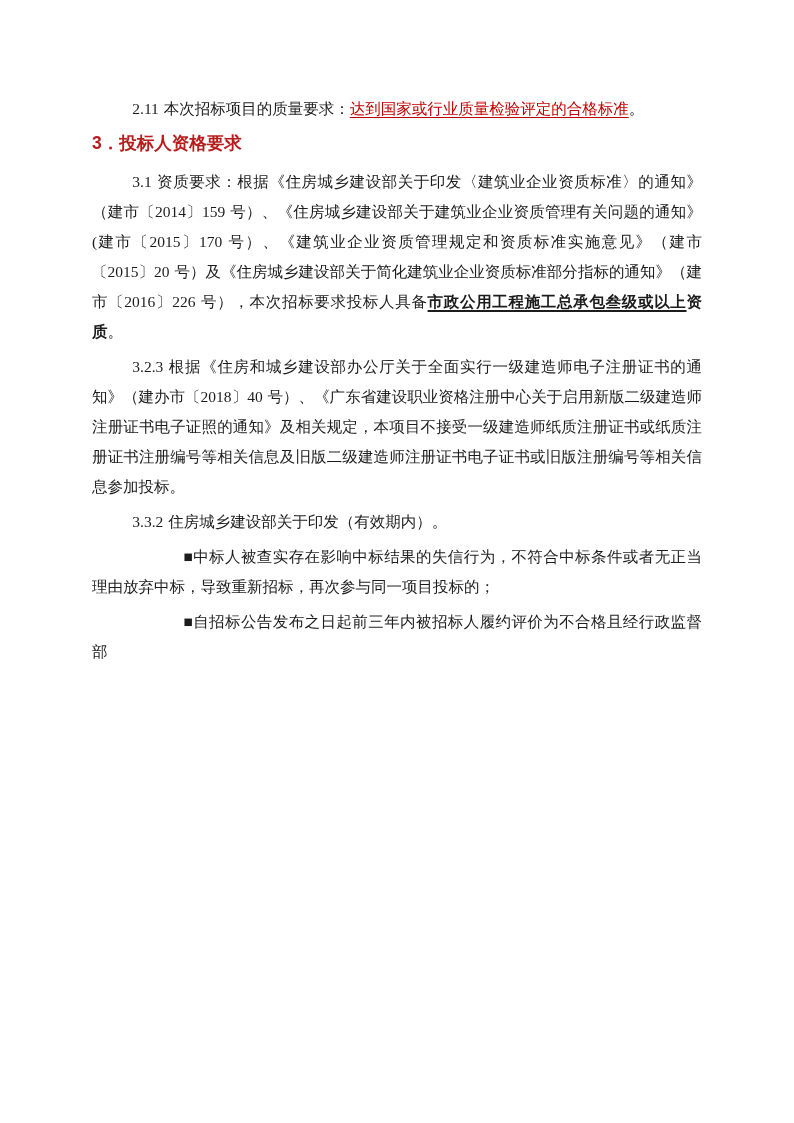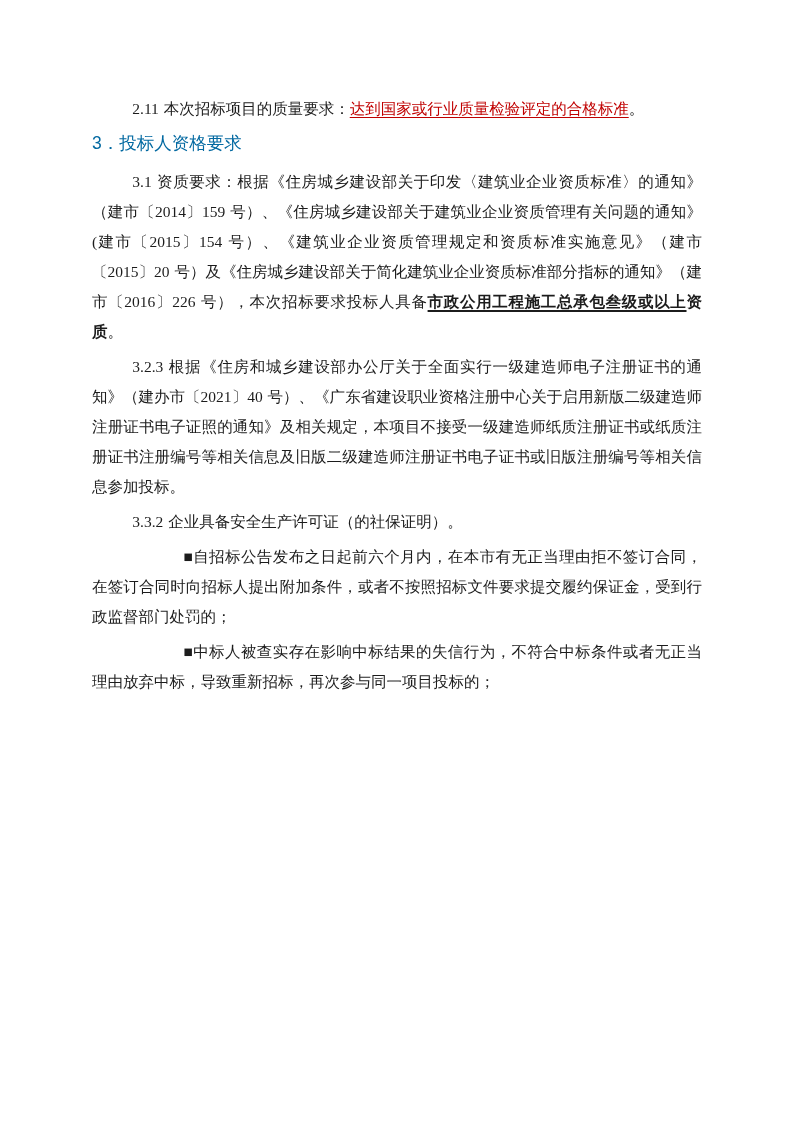--- a/index.html
+++ b/index.html
@@ -25,24 +25,24 @@
     margin: 0 0 5px 0;
     text-align: justify;
     text-indent: 2.6em;
     word-spacing: 1px;
   }
   .bullet {
     text-indent: 5.9em;
   }
   .heading {
     font-family: "Liberation Sans", "DejaVu Sans", sans-serif;
-    font-weight: normal;
+    font-weight: bold;
     font-size: 17.5px;
     line-height: 26px;
-    color: #0369a1;
+    color: #b91c1c;
     margin: 6px 0 11px 0;
     text-indent: 0;
     text-align: left;
   }
   .u-red {
     color: #c00000;
     text-decoration: underline;
     text-decoration-color: #c00000;
     text-underline-offset: 3px;
   }
@@ -60,30 +60,30 @@
 </style>
 </head>
 <body>
 
 <div class="page">
 
   <p class="para"><span>2.11 本次招标项目的质量要求：</span><span class="u-red">达到国家或行业质量检验评定的合格标准</span><span>。</span></p>
 
   <p class="para heading">3．投标人资格要求</p>
 
-  <p class="para"><span>3.1 资质要求：根据《住房城乡建设部关于印发〈建筑业企业资质标准〉的通知》（建市〔2014〕159 号）、《住房城乡建设部关于建筑业企业资质管理有关问题的通知》(建市〔2015〕154 号）、《建筑业企业资质管理规定和资质标准实施意见》（建市〔2015〕20 号）及《住房城乡建设部关于简化建筑业企业资质标准部分指标的通知》（建市〔2016〕226 号），本次招标要求投标人具备</span><span class="b-ul">市政公用工程施工总承包叁级或以上</span><span class="b-only">资质</span><span>。</span></p>
+  <p class="para"><span>3.1 资质要求：根据《住房城乡建设部关于印发〈建筑业企业资质标准〉的通知》（建市〔2014〕159 号）、《住房城乡建设部关于建筑业企业资质管理有关问题的通知》(建市〔2015〕170 号）、《建筑业企业资质管理规定和资质标准实施意见》（建市〔2015〕20 号）及《住房城乡建设部关于简化建筑业企业资质标准部分指标的通知》（建市〔2016〕226 号），本次招标要求投标人具备</span><span class="b-ul">市政公用工程施工总承包叁级或以上</span><span class="b-only">资质</span><span>。</span></p>
 
 
 
 
-  <p class="para">3.2.3 根据《住房和城乡建设部办公厅关于全面实行一级建造师电子注册证书的通知》（建办市〔2021〕40 号）、《广东省建设职业资格注册中心关于启用新版二级建造师注册证书电子证照的通知》及相关规定，本项目不接受一级建造师纸质注册证书或纸质注册证书注册编号等相关信息及旧版二级建造师注册证书电子证书或旧版注册编号等相关信息参加投标。</p>
+  <p class="para">3.2.3 根据《住房和城乡建设部办公厅关于全面实行一级建造师电子注册证书的通知》（建办市〔2018〕40 号）、《广东省建设职业资格注册中心关于启用新版二级建造师注册证书电子证照的通知》及相关规定，本项目不接受一级建造师纸质注册证书或纸质注册证书注册编号等相关信息及旧版二级建造师注册证书电子证书或旧版注册编号等相关信息参加投标。</p>
 
 
 
-  <p class="para">3.3.2 企业具备安全生产许可证（的社保证明）。</p>
+  <p class="para">3.3.2 住房城乡建设部关于印发（有效期内）。</p>
 
 
-  <p class="para bullet">■自招标公告发布之日起前六个月内，在本市有无正当理由拒不签订合同，在签订合同时向招标人提出附加条件，或者不按照招标文件要求提交履约保证金，受到行政监督部门处罚的；</p>
 
   <p class="para bullet">■中标人被查实存在影响中标结果的失信行为，不符合中标条件或者无正当理由放弃中标，导致重新招标，再次参与同一项目投标的；</p>
 
+  <p class="para bullet">■自招标公告发布之日起前三年内被招标人履约评价为不合格且经行政监督部</p>
 
 </div>
 
 </body></html>

